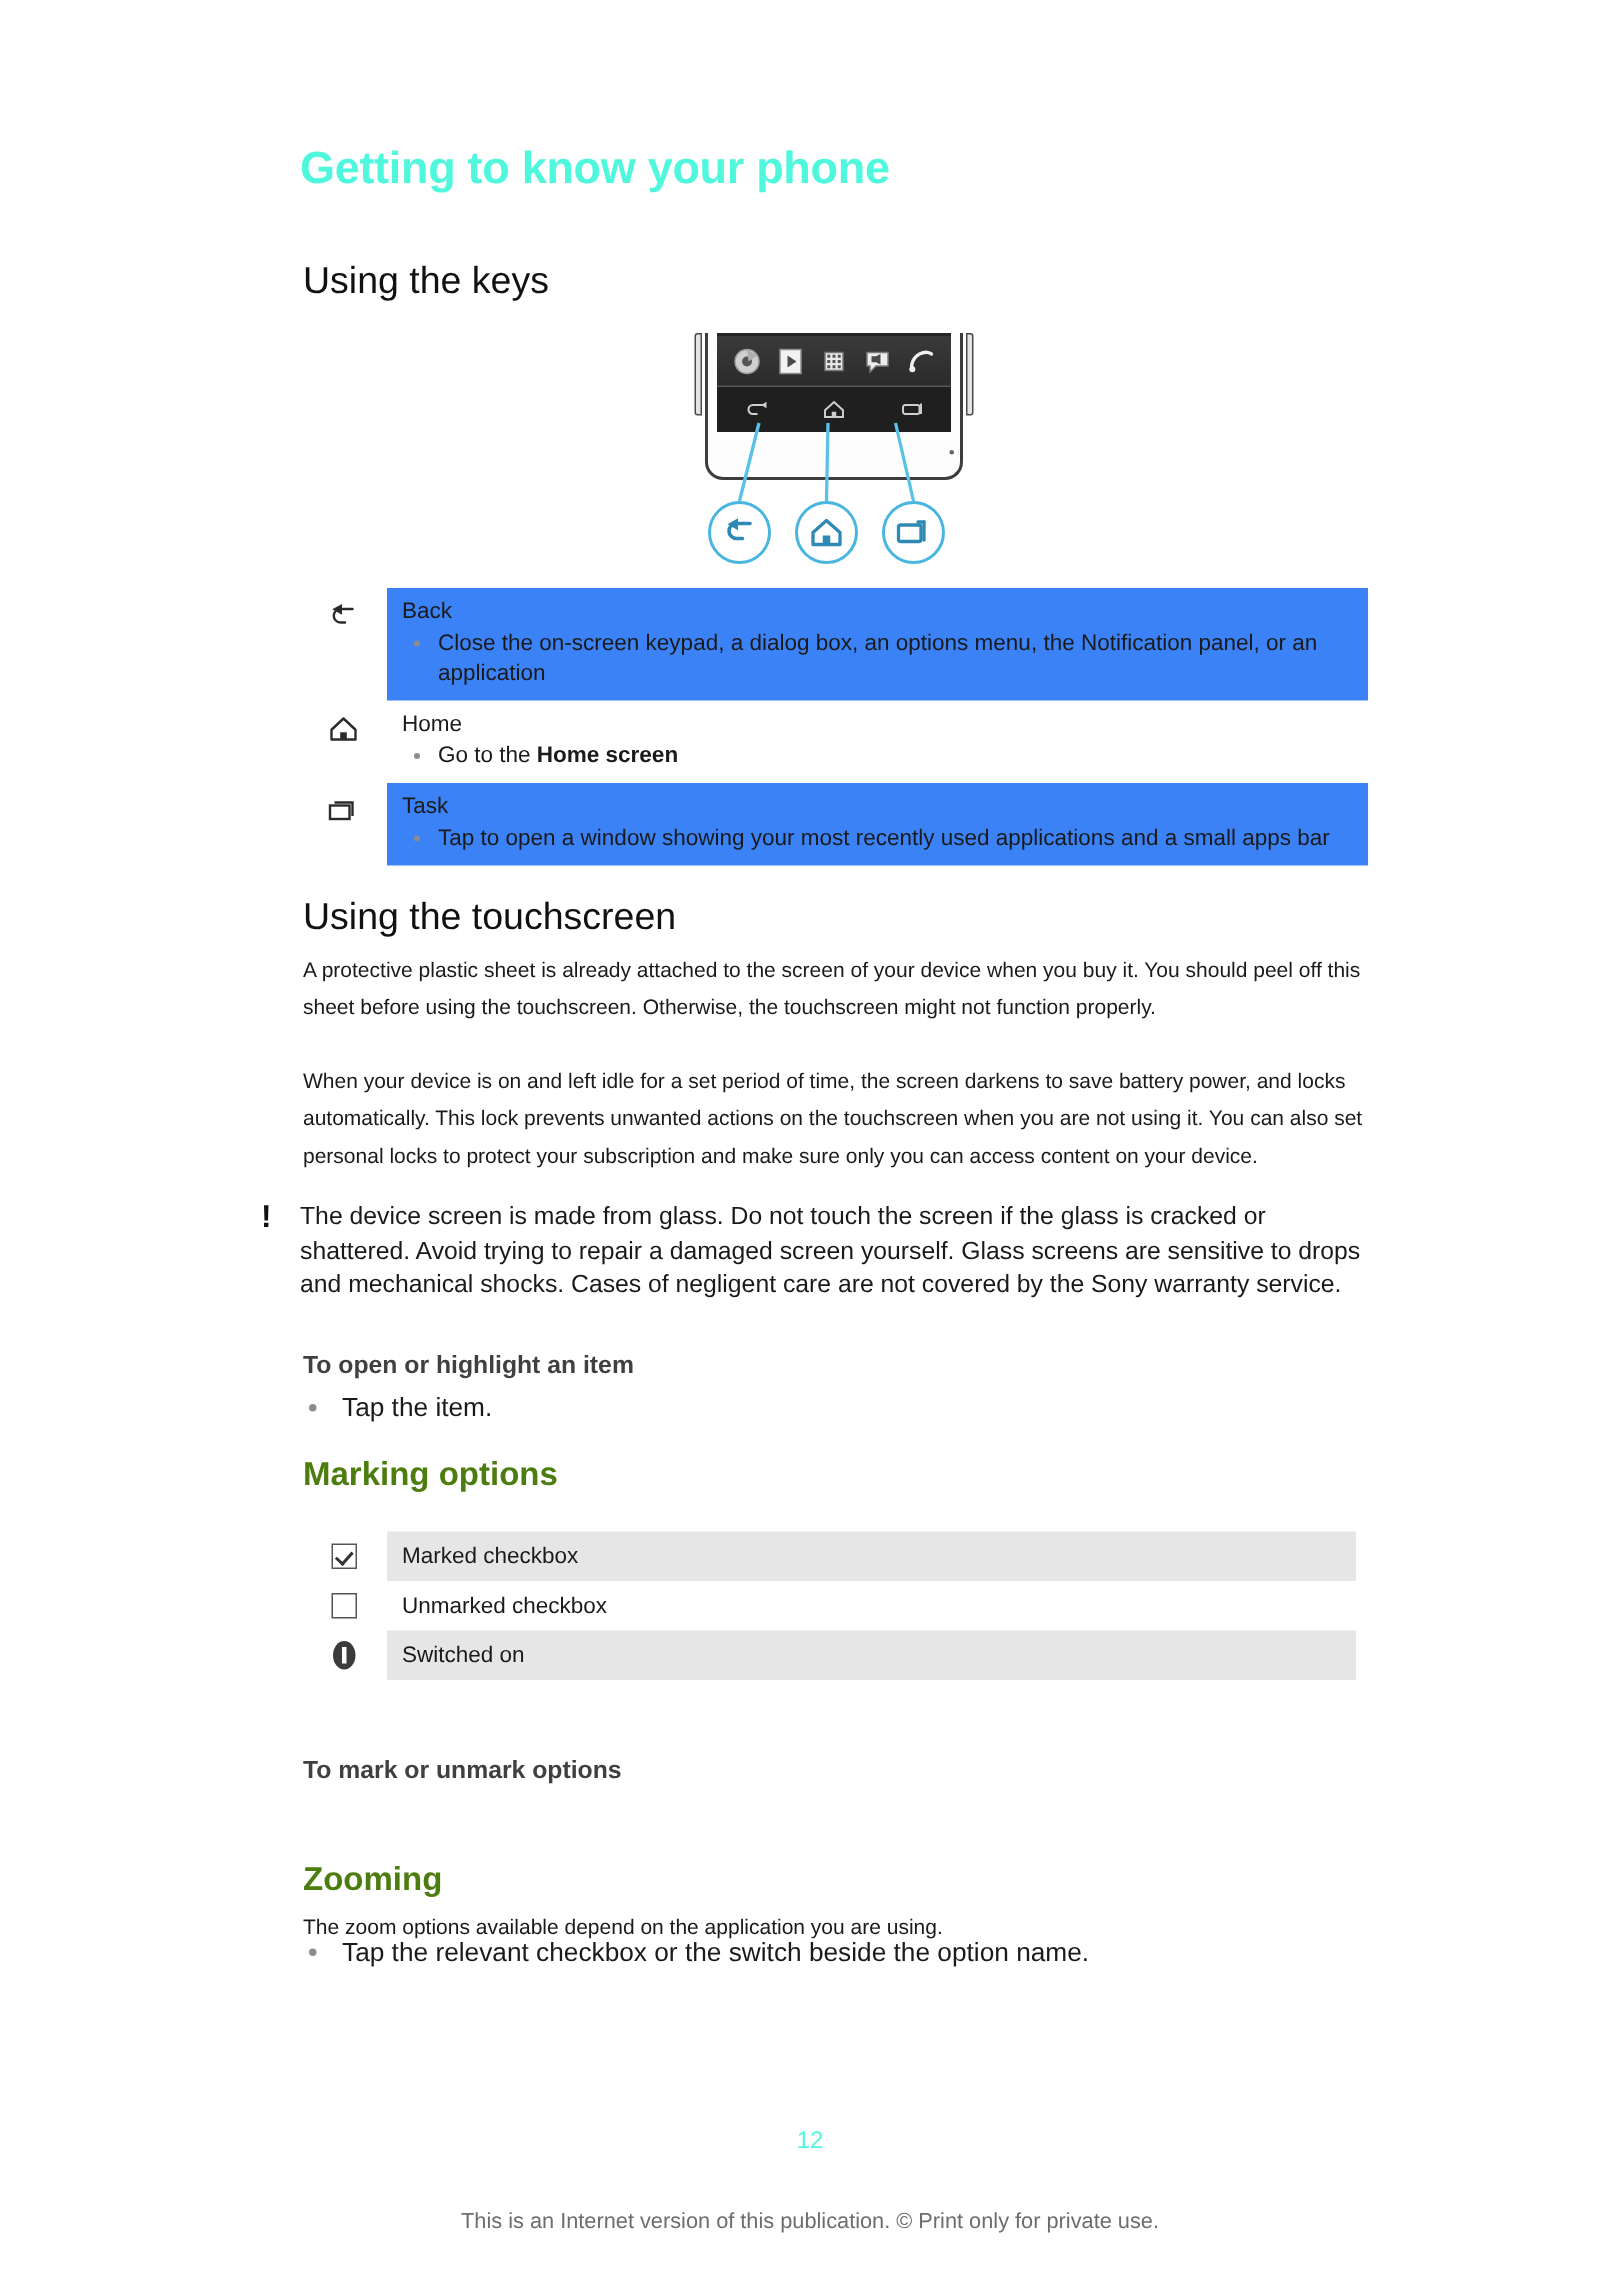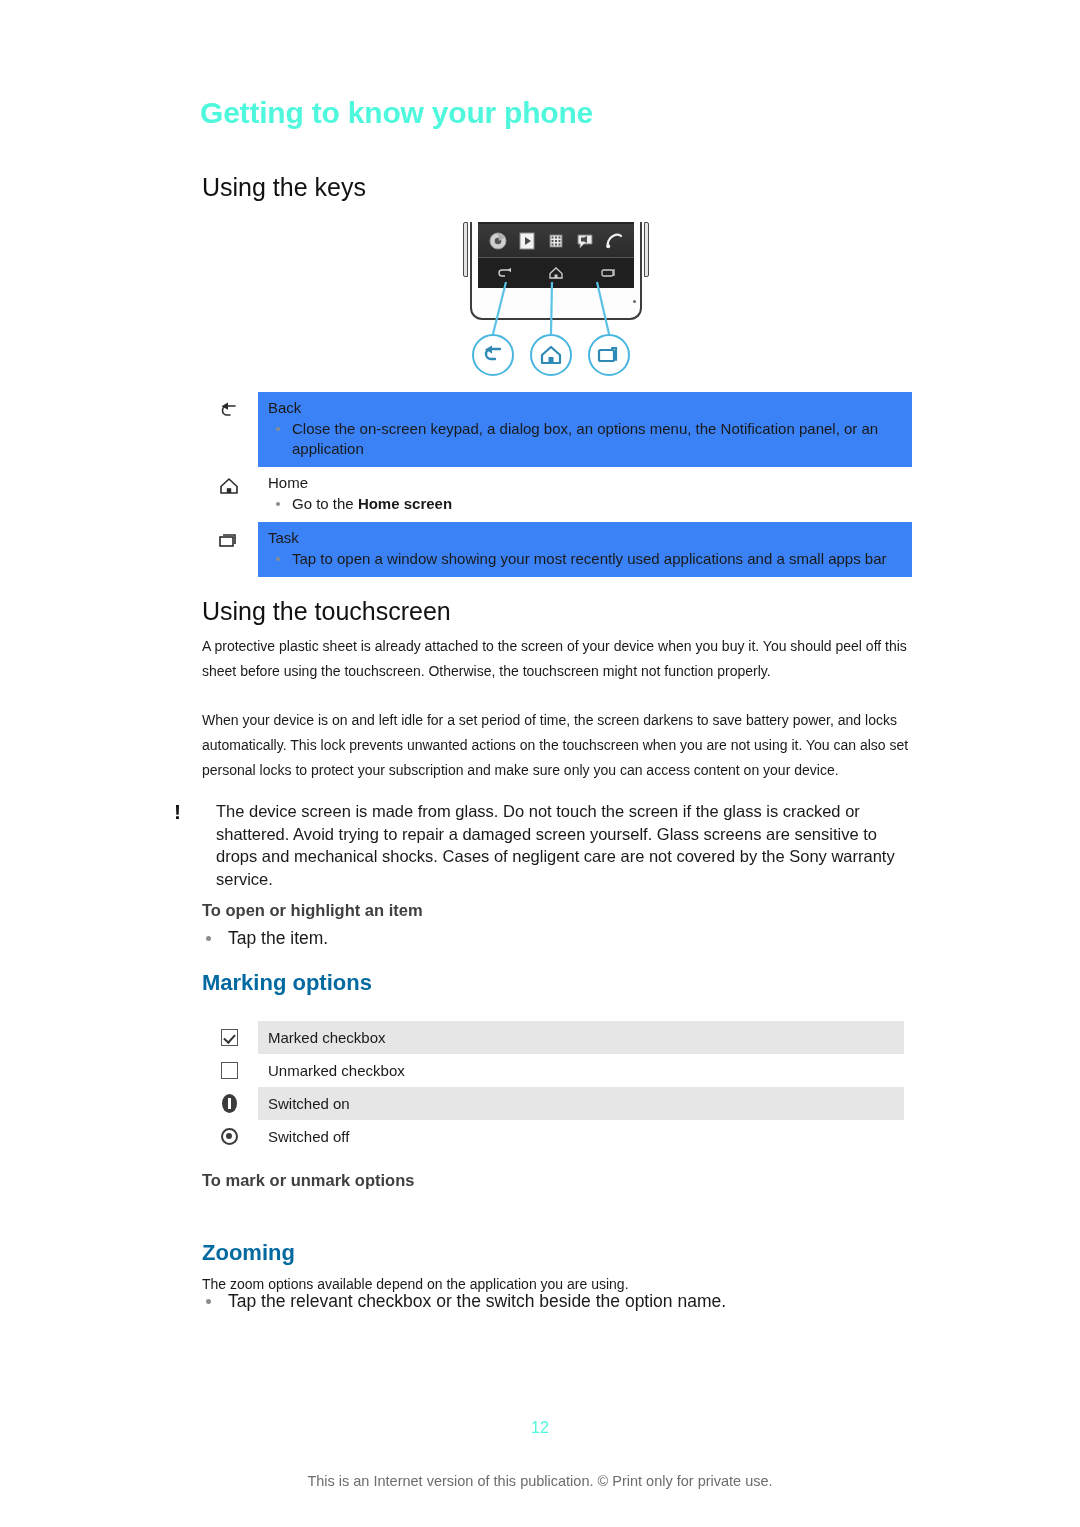--- a/index.html
+++ b/index.html
@@ -37,21 +37,21 @@
   .h2 {
     font-size: 25px;
     font-weight: normal;
     color: #111;
     line-height: 1.2;
   }
 
   .h3 {
     font-size: 22px;
     font-weight: bold;
-    color: #0369a1;
+    color: #4d7c0f;
     line-height: 1.2;
     text-align: right;
   }
 
   .h4-cyan {
     font-size: 16.5px;
     font-weight: bold;
     color: #404040;
     line-height: 1.2;
   }
@@ -222,21 +222,21 @@
   .note-icon {
     position: absolute;
     left: 6px;
     top: 1px;
     font-size: 21px;
     font-weight: bold;
     color: #111;
     line-height: 1;
   }
   .note-text {
-    margin-left: 48px;
+    margin-left: 32px;
     font-size: 16.5px;
     line-height: 22.5px;
     color: #1a1a1a;
   }
 
   
   #open-highlight-heading { left: 202px; top: 901px; }
   #open-highlight-bullet { left: 202px; top: 926px; width: 700px; }
   #mark-unmark-heading { left: 202px; top: 1171px; }
   #mark-unmark-bullet { left: 202px; top: 1265px; width: 700px; }
@@ -533,26 +533,20 @@
           <span class="cb"></span>
         </div>
       <div class="text-cell">Unmarked checkbox</div>
     </div>
     <div class="mark-row shaded">
       <div class="icon-cell">
           <span class="switch-on"></span>
         </div>
       <div class="text-cell">Switched on</div>
     </div>
-    <div class="mark-row">
-      <div class="icon-cell">
-          <span class="switch-off"></span>
-        </div>
-      <div class="text-cell">Switched off</div>
-    </div>
   </div>
 
   <div class="h4-cyan abs" id="mark-unmark-heading">To mark or unmark options</div>
   <div class="doc-bullet abs" id="mark-unmark-bullet">Tap the relevant checkbox or the switch beside the option name.</div>
 
   <div class="h3 abs" id="zooming-heading">Zooming</div>
   <div class="para abs" id="zoom-p1">The zoom options available depend on the application you are using.</div>
 
   <div class="abs" id="page-number">12</div>
   <div class="abs" id="footer-note">This is an Internet version of this publication. © Print only for private use.</div>

